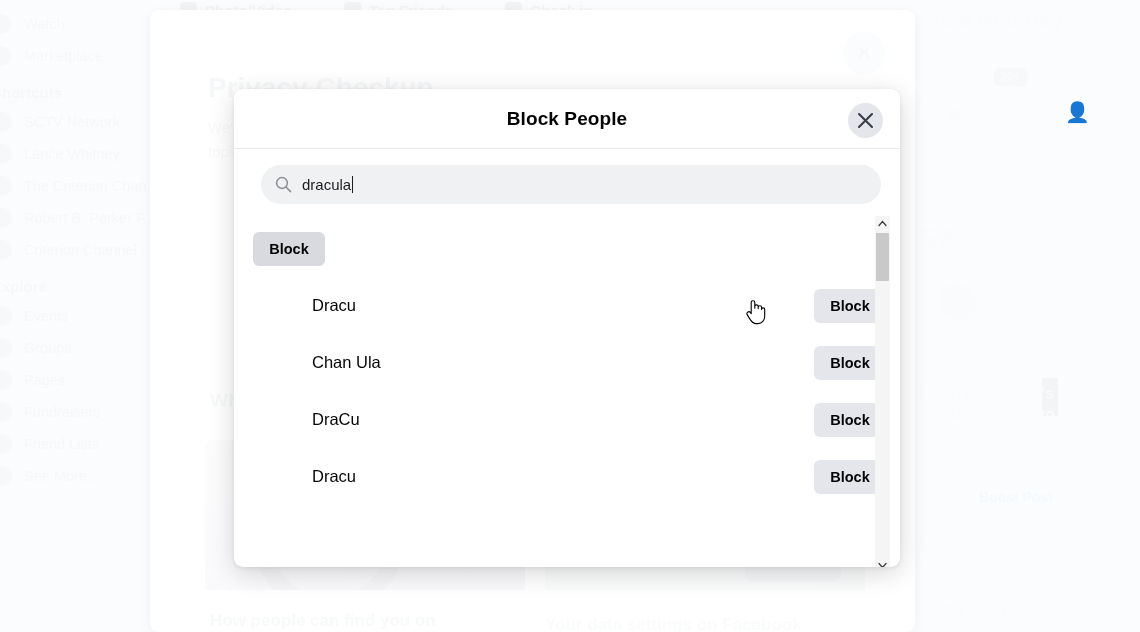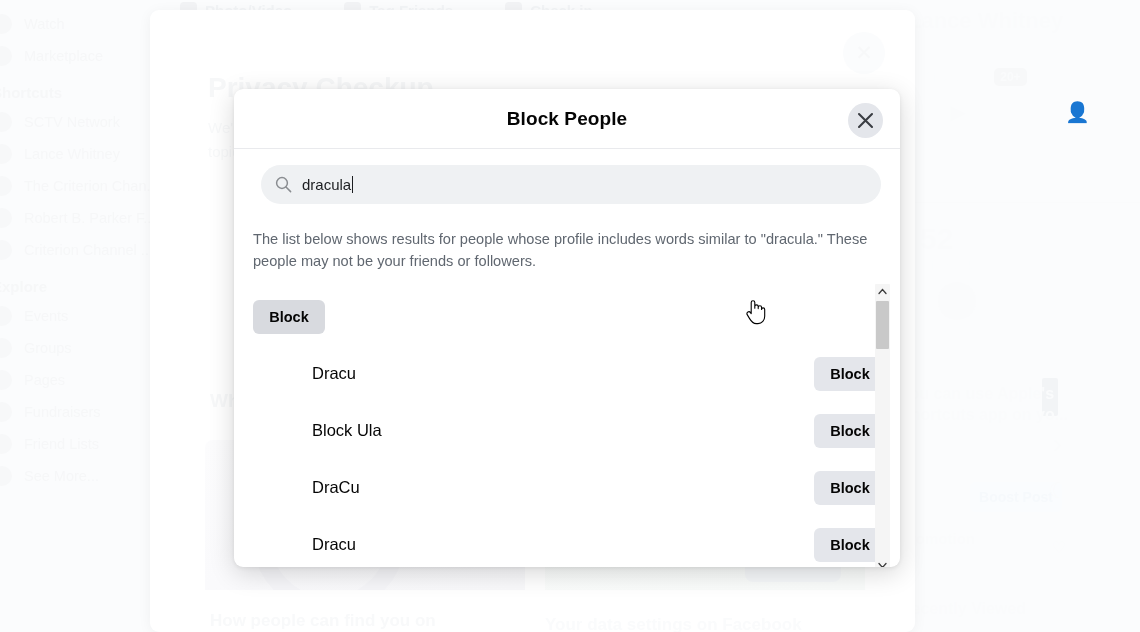--- a/index.html
+++ b/index.html
@@ -531,34 +531,33 @@
       <div class="search-wrap">
         <div class="search-box" title="Search">
           <svg class="search-icon" width="17" height="17" viewBox="0 0 17 17">
             <circle cx="7" cy="7" r="5.4" stroke="#8a8d91" stroke-width="1.5" fill="none"></circle>
             <line x1="11" y1="11" x2="15.6" y2="15.6" stroke="#8a8d91" stroke-width="1.5" stroke-linecap="round"></line>
           </svg>
           <span class="search-text"><span>dracula</span><span class="search-caret"></span></span>
         </div>
       </div>
 
-      <div class="desc">The list below shows results for people whose profile includes words similar to "dracula." These people may not be your friends or followers.</div>
 
       <div class="list-area">
 
         <div class="list">
           <div class="row">
             <button class="block-btn hovered">Block</button>
           </div>
           <div class="row">
             <span class="row-name">Dracu</span>
             <button class="block-btn">Block</button>
           </div>
           <div class="row">
-            <span class="row-name">Block Ula</span>
+            <span class="row-name">Chan Ula</span>
             <button class="block-btn">Block</button>
           </div>
           <div class="row">
             <span class="row-name">DraCu</span>
             <button class="block-btn">Block</button>
           </div>
           <div class="row">
             <span class="row-name">Dracu</span>
             <button class="block-btn">Block</button>
           </div>

